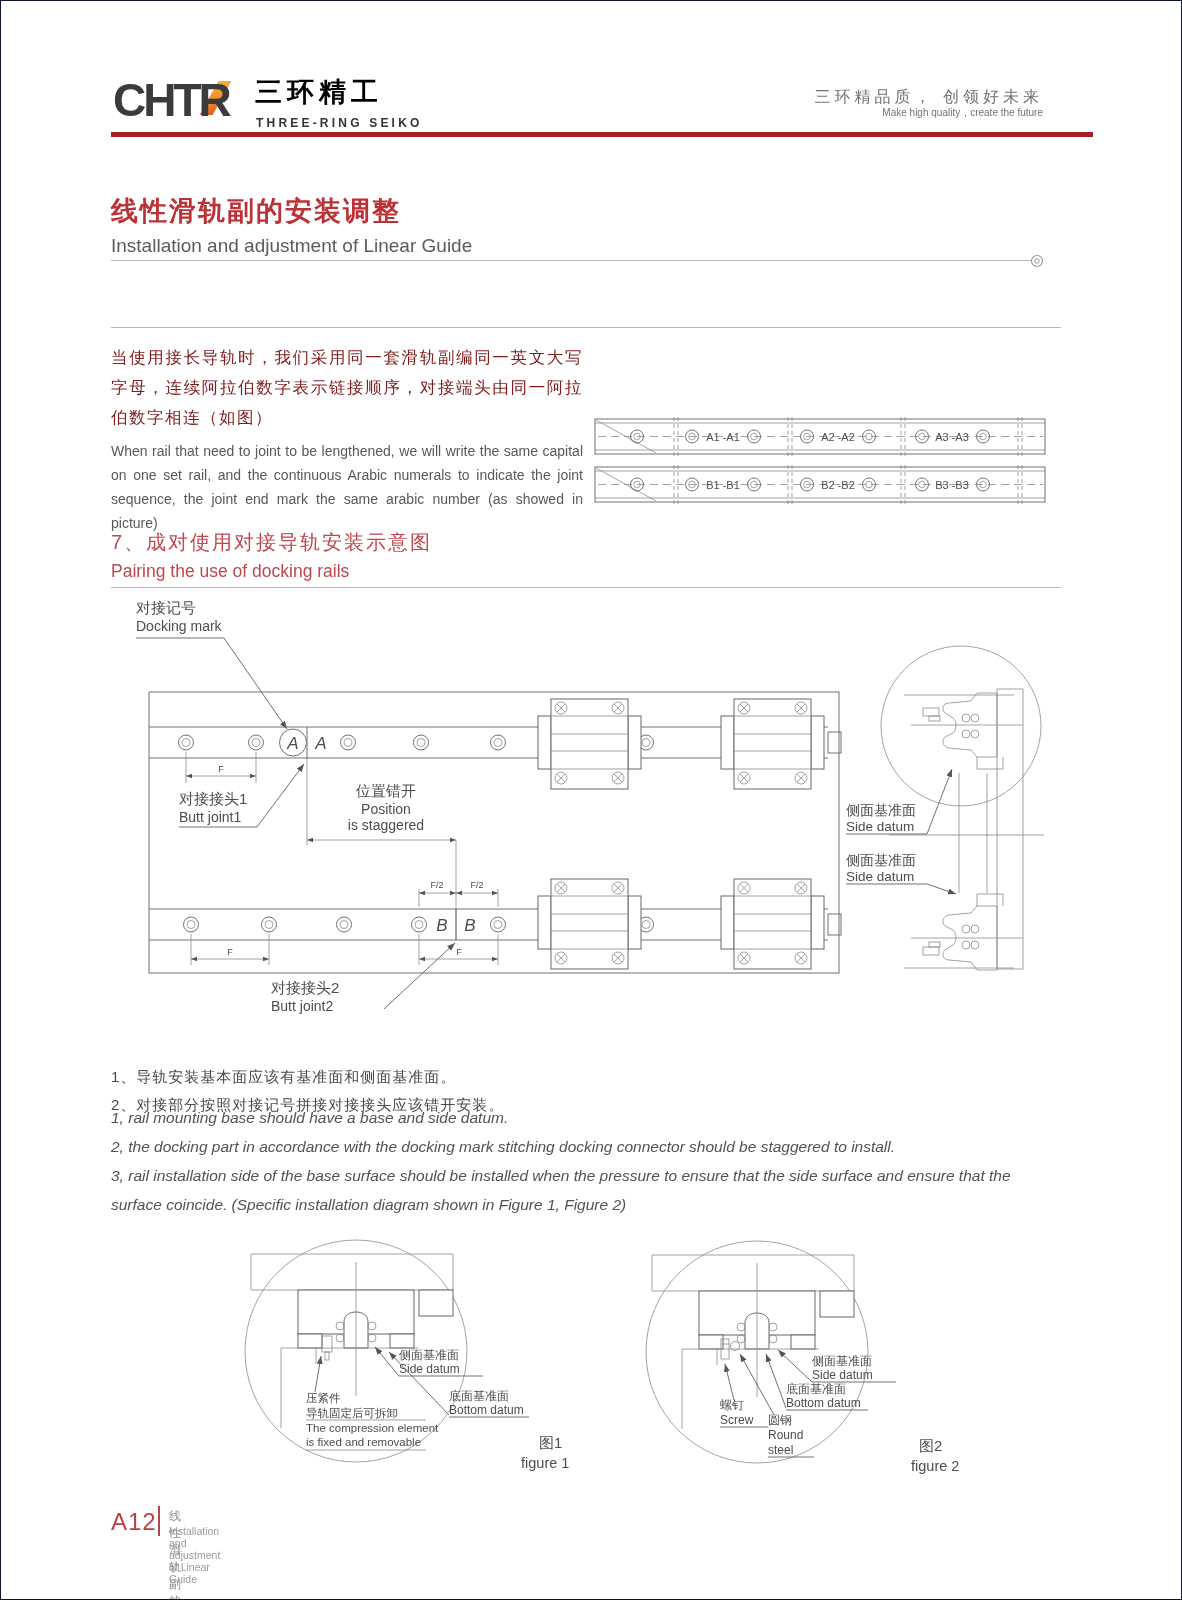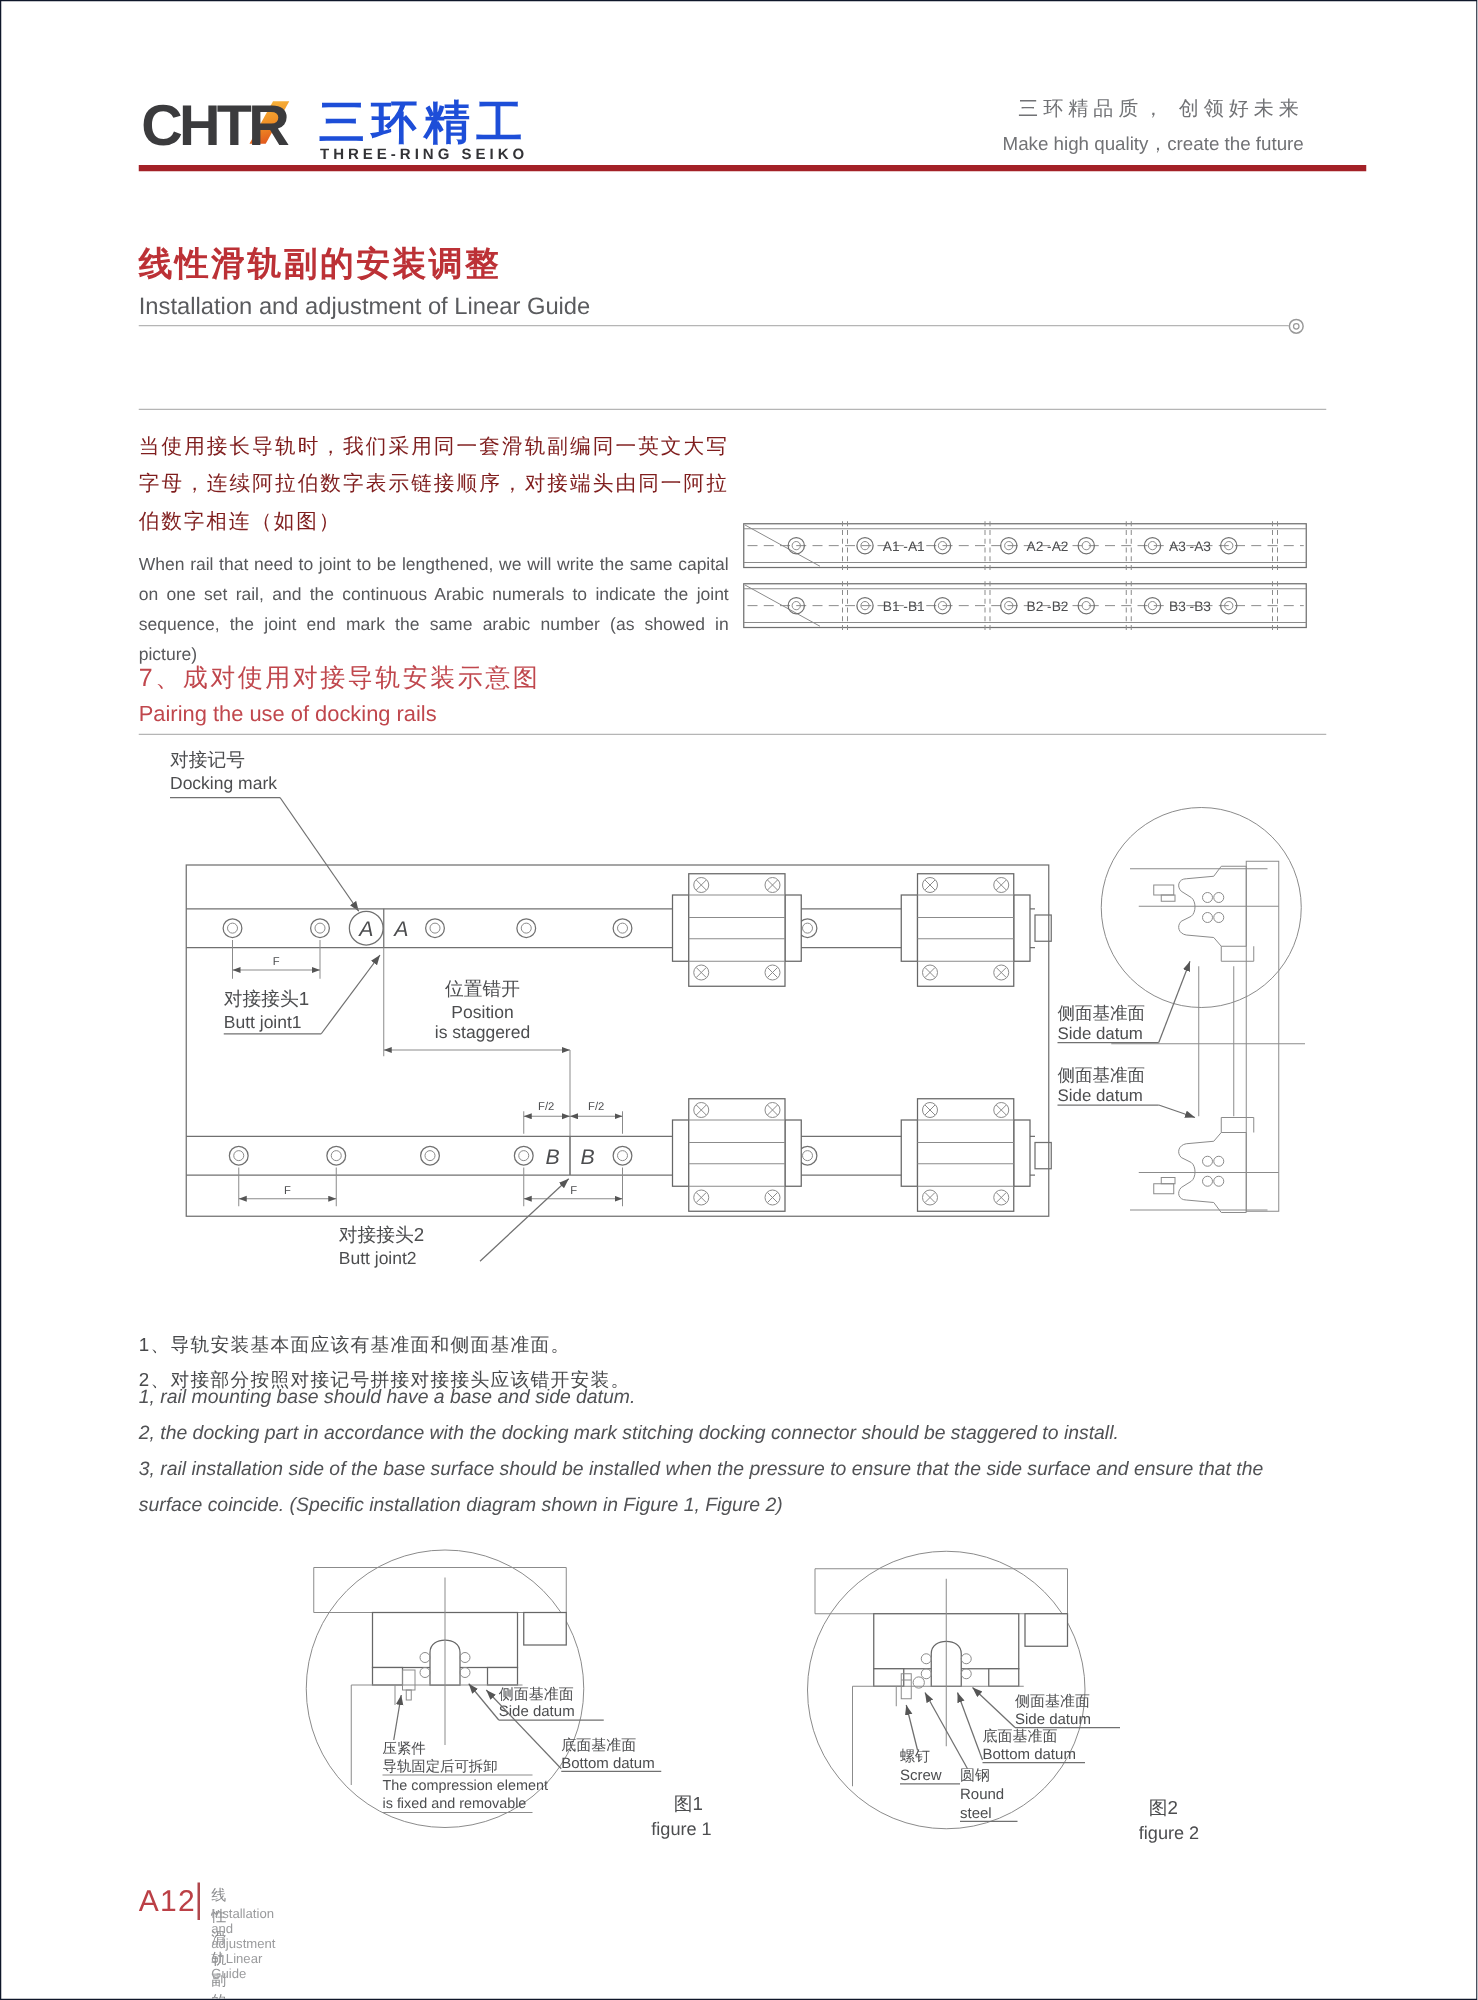--- a/index.html
+++ b/index.html
@@ -4,24 +4,24 @@
 <style>
   html,body{margin:0;padding:0;background:#f2f2f2;}
   .page{position:relative;width:1182px;height:1600px;background:#ffffff;
         font-family:"Liberation Sans","DejaVu Sans",sans-serif;color:#4a4a4c;
         border:1px solid #0f172a;box-sizing:border-box;overflow:hidden;margin:0 auto;}
   .abs{position:absolute;}
   
   .logo-acronym{font-size:46px;font-weight:900;letter-spacing:-3px;color:#3b3b3d;line-height:1;}
   .logo-slash{width:13px;height:34px;background:linear-gradient(160deg,#f7b23a 0%,#ef8c24 55%,#e2581d 100%);
               transform:skewX(-29deg);}
-  .logo-cn{font-size:37px;font-weight:bold;color:#1d4ed8;letter-spacing:5px;line-height:1;}
+  .logo-cn{font-size:27px;font-weight:bold;color:#000000;letter-spacing:5px;line-height:1;}
   .logo-en{font-size:12px;font-weight:bold;color:#333336;letter-spacing:3.2px;margin-top:5px;}
   .slogan-cn{font-size:16px;color:#717275;letter-spacing:4px;text-align:right;}
-  .slogan-en{font-size:15px;color:#717275;text-align:right;margin-top:3px;}
+  .slogan-en{font-size:10px;color:#717275;text-align:right;margin-top:3px;}
   .redbar{background:#a32127;height:5px;}
   
   .title-cn{font-size:27px;font-weight:bold;color:#bc3136;letter-spacing:2px;}
   .title-en{font-size:19px;color:#5a5b5e;margin-top:6px;}
   .hairline{height:1px;background:#b5b5b5;}
   .sec-cn{font-size:20px;color:#c0474d;letter-spacing:2px;}
   .sec-en{font-size:17.5px;color:#c0474d;margin-top:5px;}
   .para-cn{font-size:16.5px;line-height:30px;letter-spacing:1.5px;text-align:justify;color:#7f1d1d;}
   .para-en{font-size:14px;line-height:24px;text-align:justify;color:#57585b;}
   .note-cn{font-size:15px;line-height:28px;color:#48494b;letter-spacing:1px;}
@@ -40,21 +40,21 @@
 </head>
 <body>
 
 <div class="page">
 
   <div class="abs" style="left:112px;top:72px;width:980px;height:60px;">
     <div class="abs logo-slash" style="left:96px;top:8px;"></div>
     <div class="abs logo-acronym" style="left:0;top:4px;">CHTR</div>
     <div class="abs logo-cn" style="left:142px;top:6px;">三环精工</div>
     <div class="abs logo-en" style="left:143px;top:38px;">THREE-RING SEIKO</div>
-    <div class="abs slogan-cn" style="right:50px;top:4px;">三环精品质， 创领好未来</div>
+    <div class="abs slogan-cn" style="right:50px;top:14px;">三环精品质， 创领好未来</div>
     <div class="abs slogan-en" style="right:50px;top:30px;">Make high quality，create the future</div>
   </div>
   <div class="abs redbar" style="left:110px;top:131px;width:982px;"></div>
 
   <div class="abs" style="left:110px;top:192px;">
     <div class="title-cn">线性滑轨副的安装调整</div>
     <div class="title-en">Installation and adjustment of Linear Guide</div>
   </div>
   <div class="abs hairline" style="left:110px;top:259px;width:920px;"></div>
   <svg class="abs" style="left:1028px;top:252px;" width="16" height="16">

